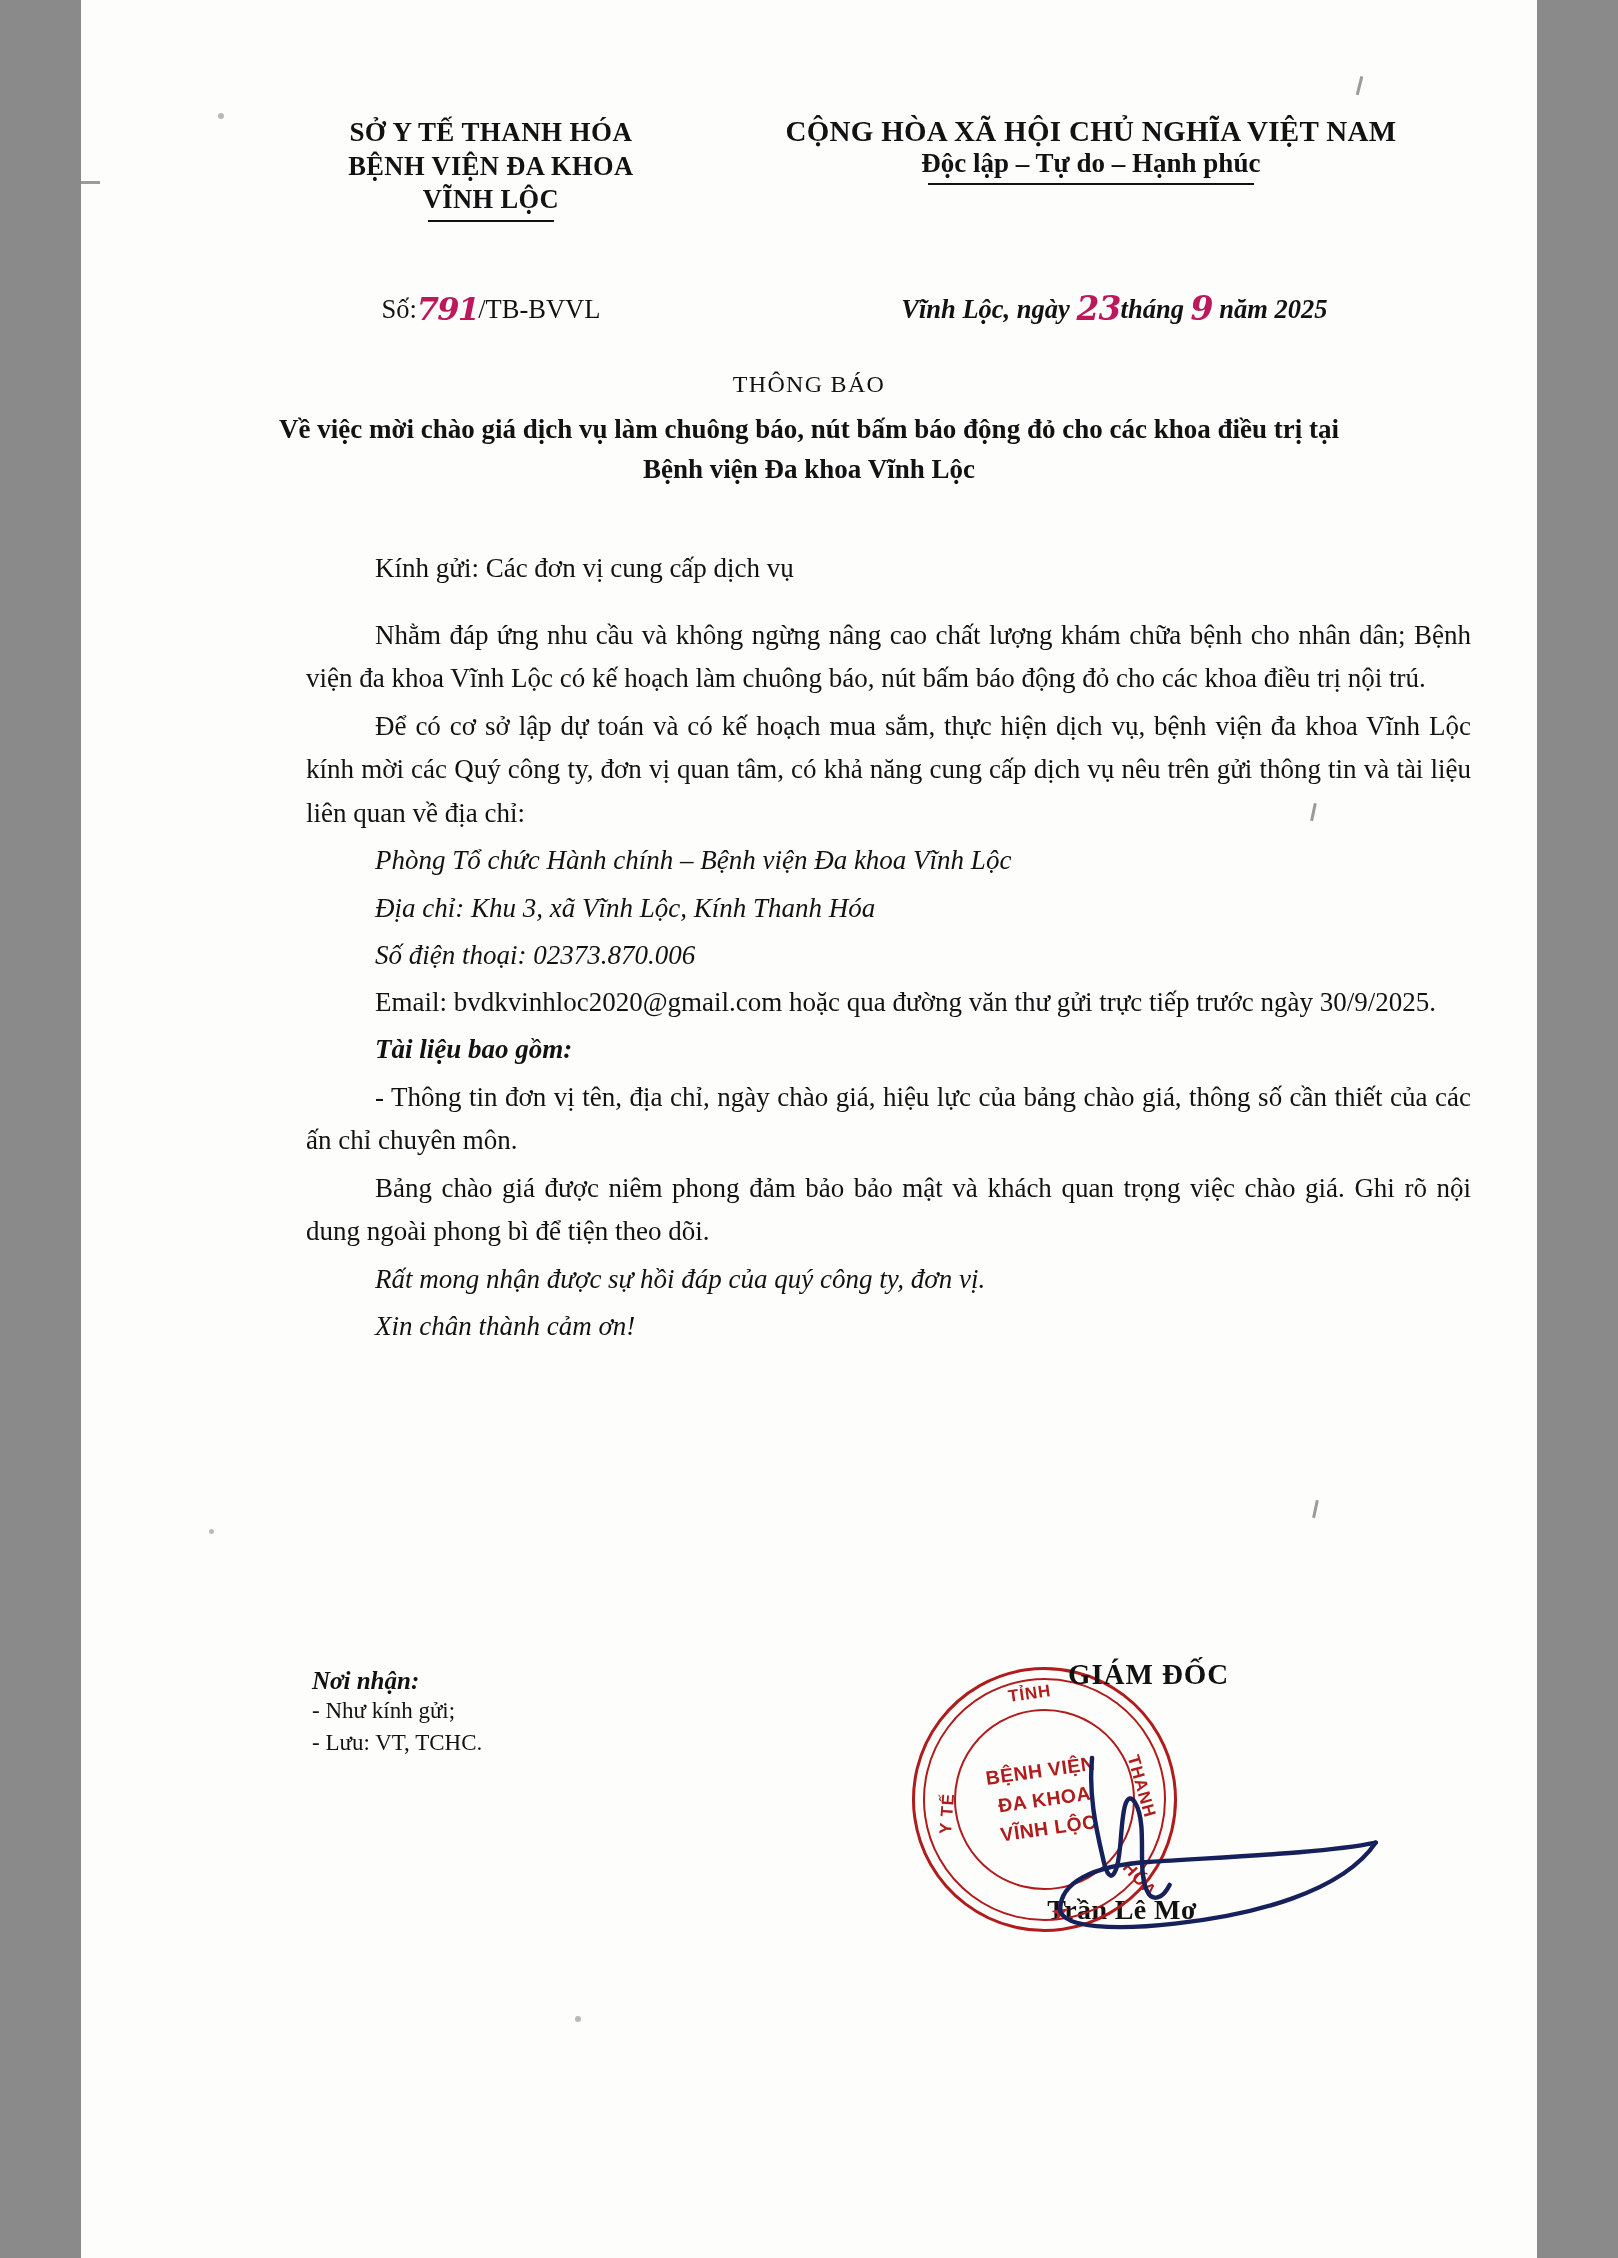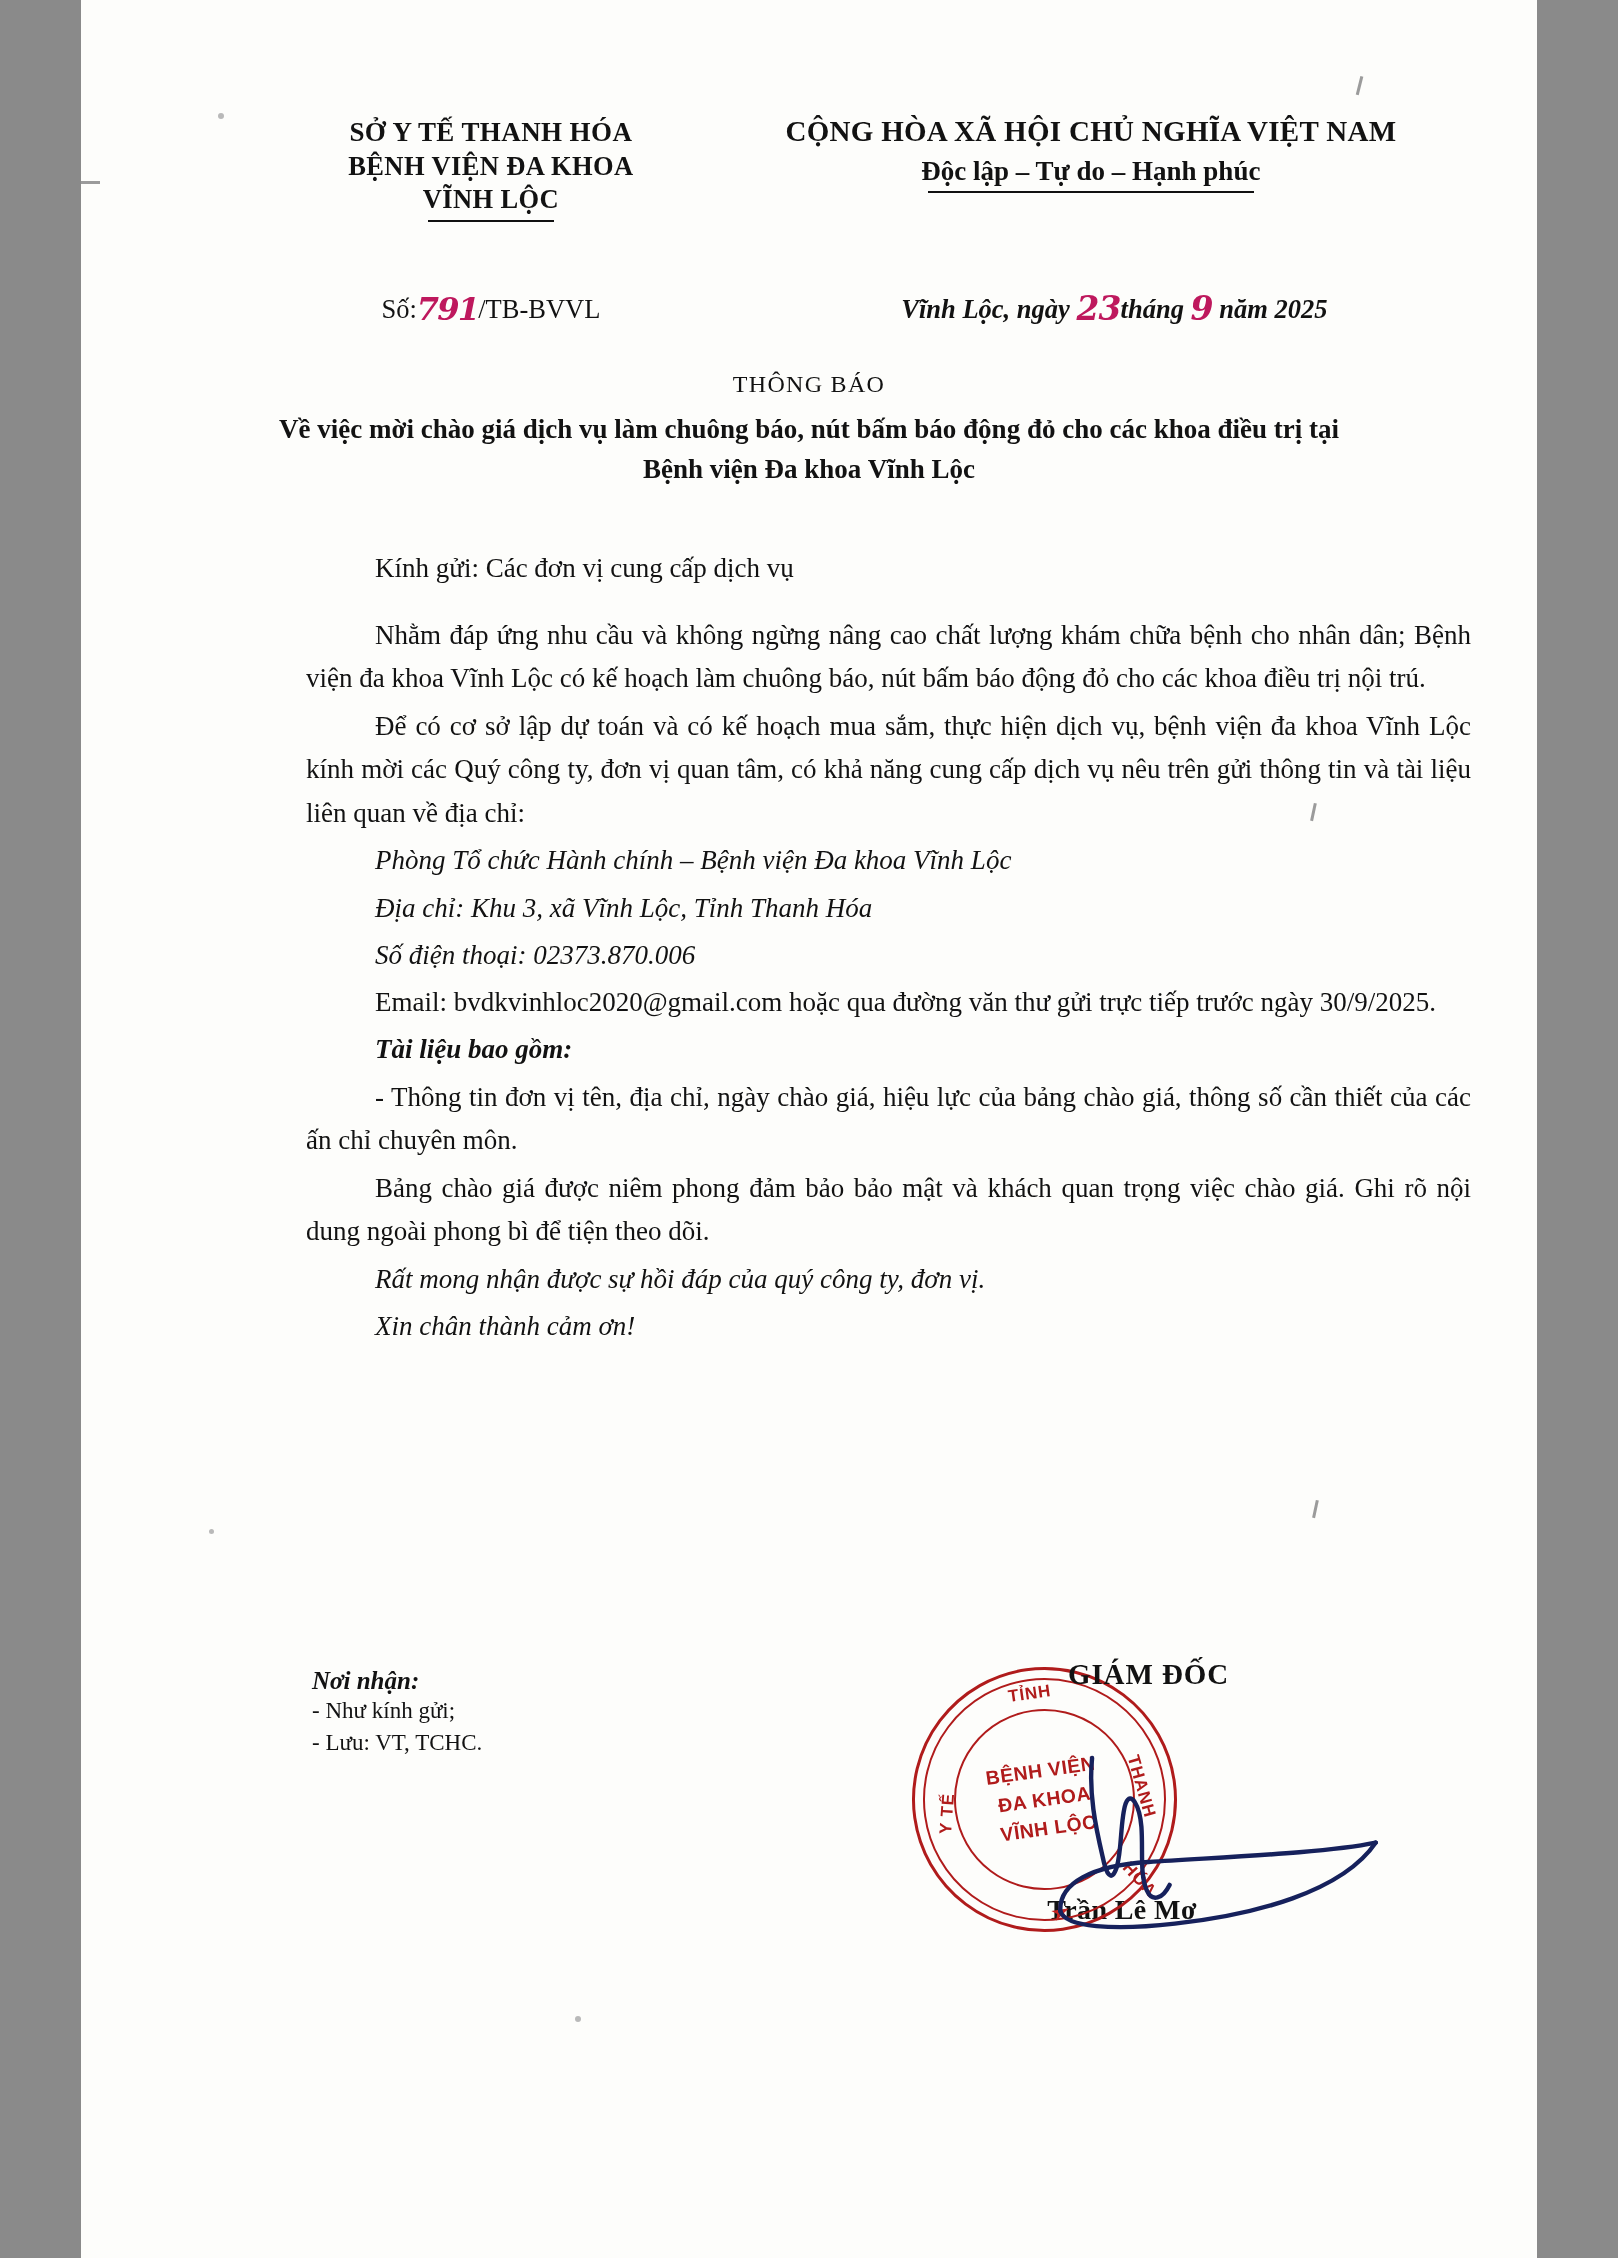--- a/index.html
+++ b/index.html
@@ -77,21 +77,21 @@
   }
   .nation-line {
     font-weight: bold;
     font-size: 29px;
     letter-spacing: 0.3px;
     white-space: nowrap;
   }
   .motto-wrap {
     display: inline-block;
     position: relative;
-    margin-top: 8px;
+    margin-top: 0;
     padding-bottom: 6.2px;
   }
   .motto-line {
     font-weight: bold;
     font-size: 27px;
     white-space: nowrap;
   }
   .motto-wrap::after {
     content: "";
     position: absolute;
@@ -363,21 +363,21 @@
       <span>Về việc mời chào giá dịch vụ làm chuông báo, nút bấm báo động đỏ cho các</span>
       <span>khoa điều trị tại Bệnh viện Đa khoa Vĩnh Lộc</span>
     </div>
   </div>
 
   <div class="body-block">
     <p class="p-greeting">Kính gửi: Các đơn vị cung cấp dịch vụ</p>
     <p class="p-indent">Nhằm đáp ứng nhu cầu và không ngừng nâng cao chất lượng khám chữa bệnh cho nhân dân; Bệnh viện đa khoa Vĩnh Lộc có kế hoạch làm chuông báo, nút bấm báo động đỏ cho các khoa điều trị nội trú.</p>
     <p class="p-indent">Để có cơ sở lập dự toán và có kế hoạch mua sắm, thực hiện dịch vụ, bệnh viện đa khoa Vĩnh Lộc kính mời các Quý công ty, đơn vị quan tâm, có khả năng cung cấp dịch vụ nêu trên gửi thông tin và tài liệu liên quan về địa chỉ:</p>
     <p class="p-plain">Phòng Tổ chức Hành chính – Bệnh viện Đa khoa Vĩnh Lộc</p>
-    <p class="p-plain">Địa chỉ: Khu 3, xã Vĩnh Lộc, Tỉnh Thanh Hóa</p>
+    <p class="p-plain">Địa chỉ: Khu 3, xã Vĩnh Lộc, Kính Thanh Hóa</p>
     <p class="p-plain">Số điện thoại: 02373.870.006</p>
     <p class="p-indent">Email: bvdkvinhloc2020@gmail.com hoặc qua đường văn thư gửi trực tiếp trước ngày 30/9/2025.</p>
     <p class="p-bold-italic">Tài liệu bao gồm:</p>
     <p class="p-indent">- Thông tin đơn vị tên, địa chỉ, ngày chào giá, hiệu lực của bảng chào giá, thông số cần thiết của các ấn chỉ chuyên môn.</p>
     <p class="p-indent">Bảng chào giá được niêm phong đảm bảo bảo mật và khách quan trọng việc chào giá. Ghi rõ nội dung ngoài phong bì để tiện theo dõi.</p>
     <p class="p-plain">Rất mong nhận được sự hồi đáp của quý công ty, đơn vị.</p>
     <p class="p-plain">Xin chân thành cảm ơn!</p>
   </div>
 
   <div class="footer">

